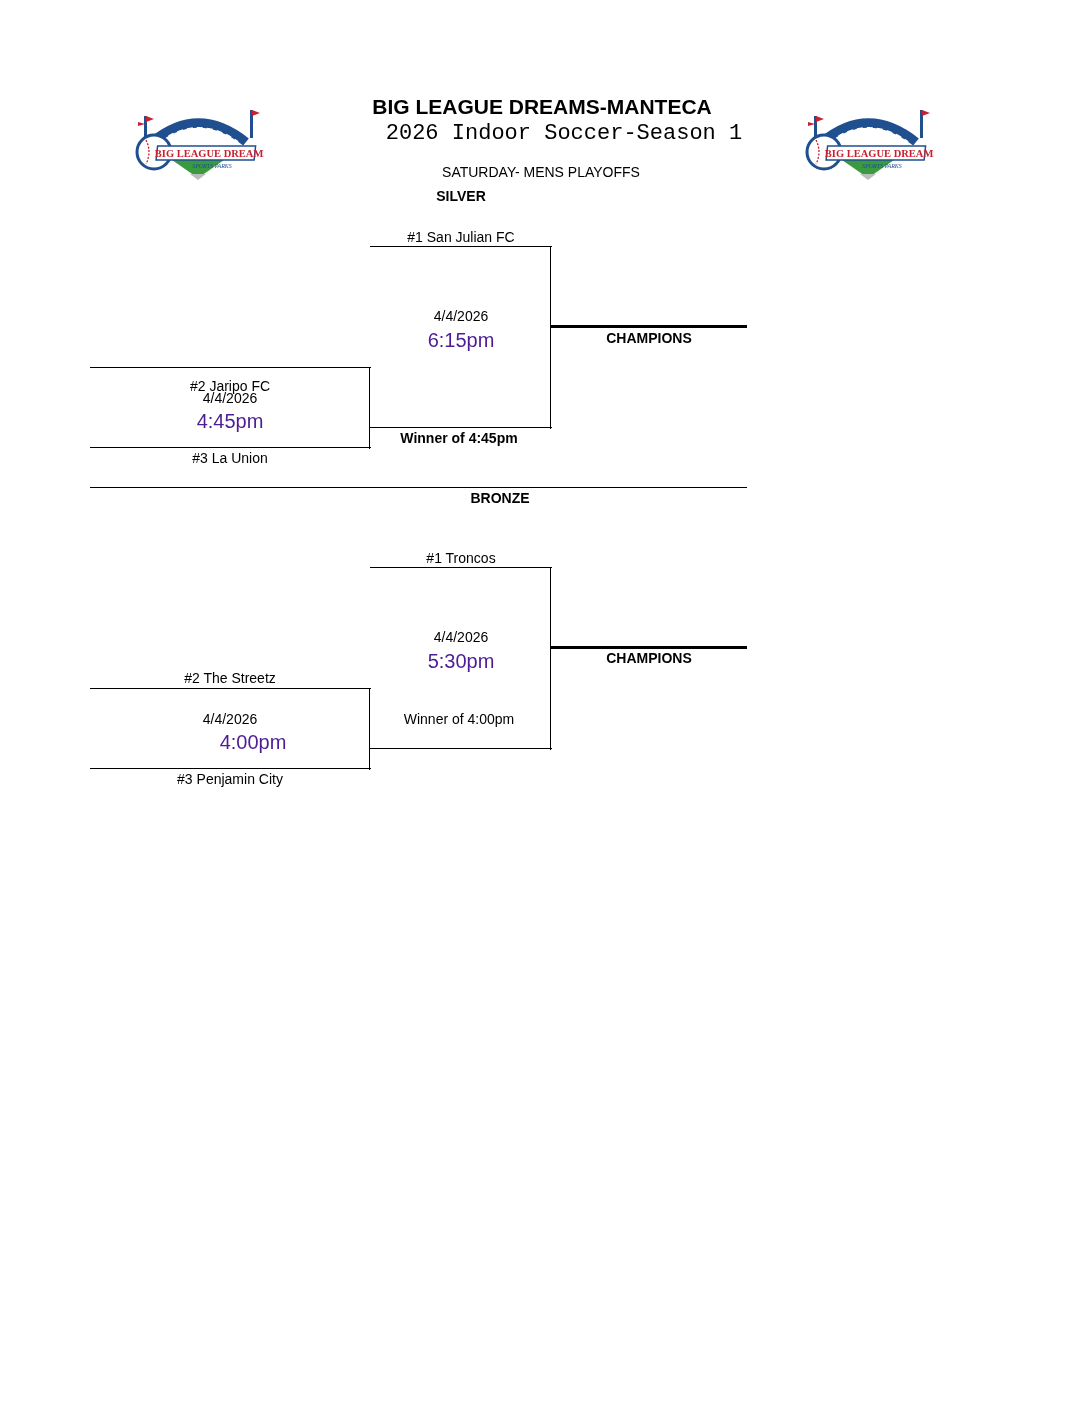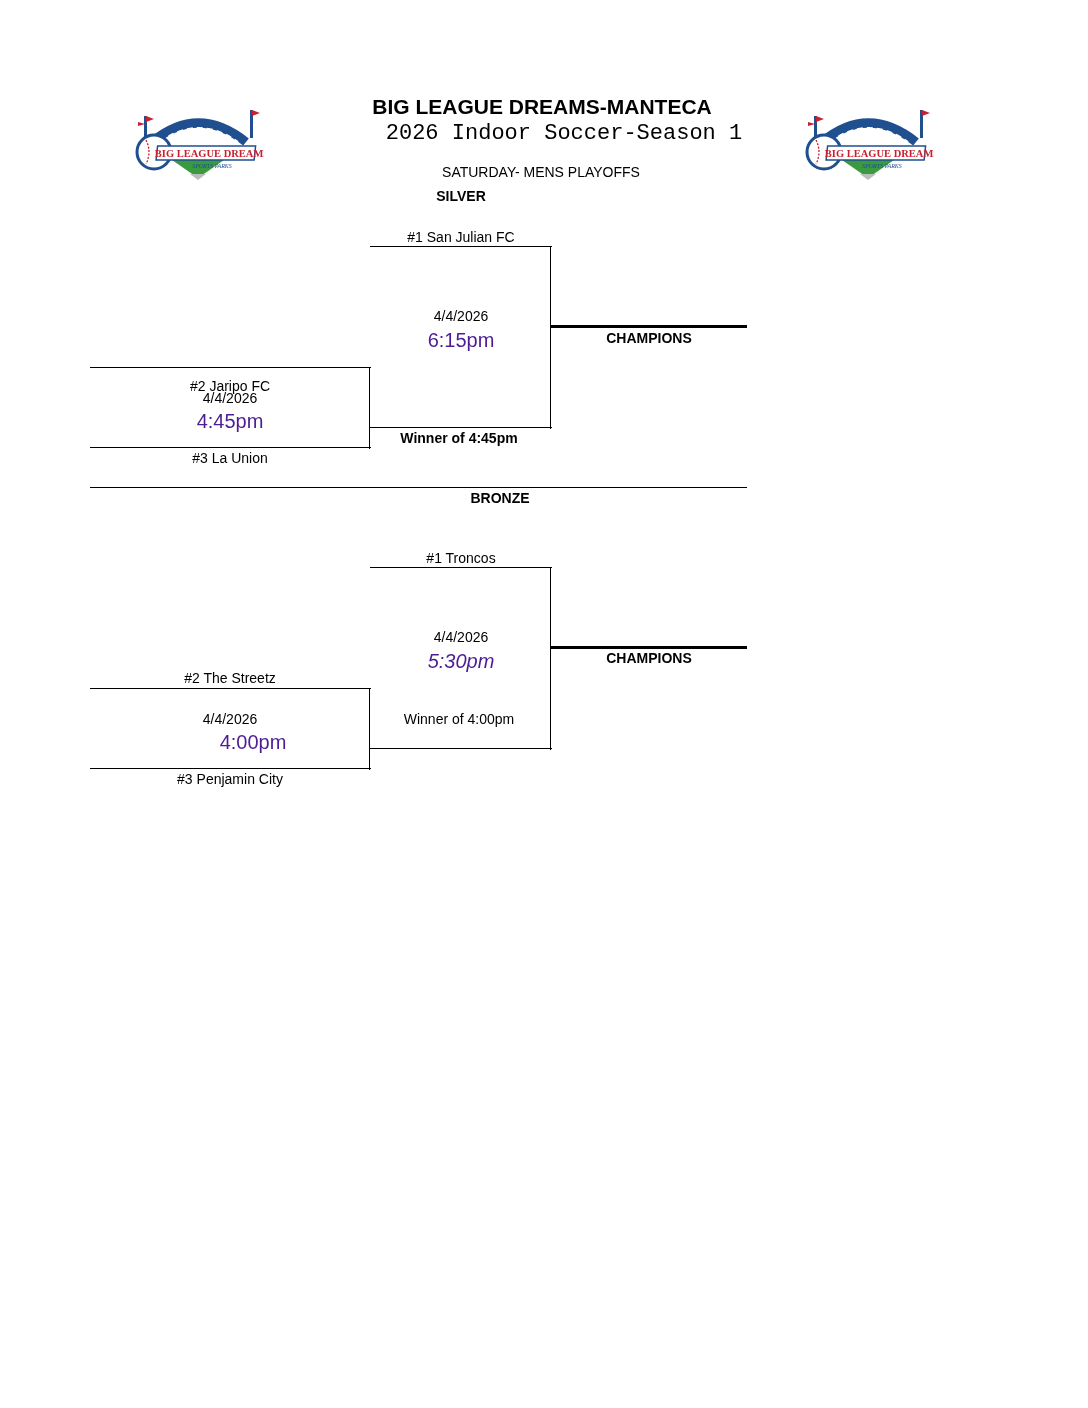--- a/index.html
+++ b/index.html
@@ -100,21 +100,21 @@
 <div class="hline" style="left:90px; top:487px; width:657px;"></div>
 
 <div>
   <div class="center-text section-label" style="left:461px; top:490px;margin-left:39px;">BRONZE</div>
 
   <div class="center-text team" style="left:461px; top:550px;">#1 Troncos</div>
   <div class="hline" style="left:370px; top:567px; width:182px;"></div>
   <div class="vline" style="left:550px; top:567px; height:183px;"></div>
 
   <div class="center-text date" style="left:461px; top:629px;">4/4/2026</div>
-  <div class="center-text time" style="left:461px; top:650px;font-style:italic;">5:30pm</div>
+  <div class="center-text time" style="left:461px; top:650px;">5:30pm</div>
 
   <div class="hline thick" style="left:551px; top:646px; width:196px;"></div>
   <div class="center-text champ" style="left:649px; top:650px;">CHAMPIONS</div>
 
   <div class="center-text team" style="left:230px; top:670px;">#2 The Streetz</div>
   <div class="hline" style="left:90px; top:688px; width:281px;"></div>
   <div class="vline" style="left:369px; top:688px; height:82px;"></div>
 
   <div class="center-text date" style="left:230px; top:711px;">4/4/2026</div>
   <div class="center-text time" style="left:230px; top:731px;margin-left:23px;">4:00pm</div>

